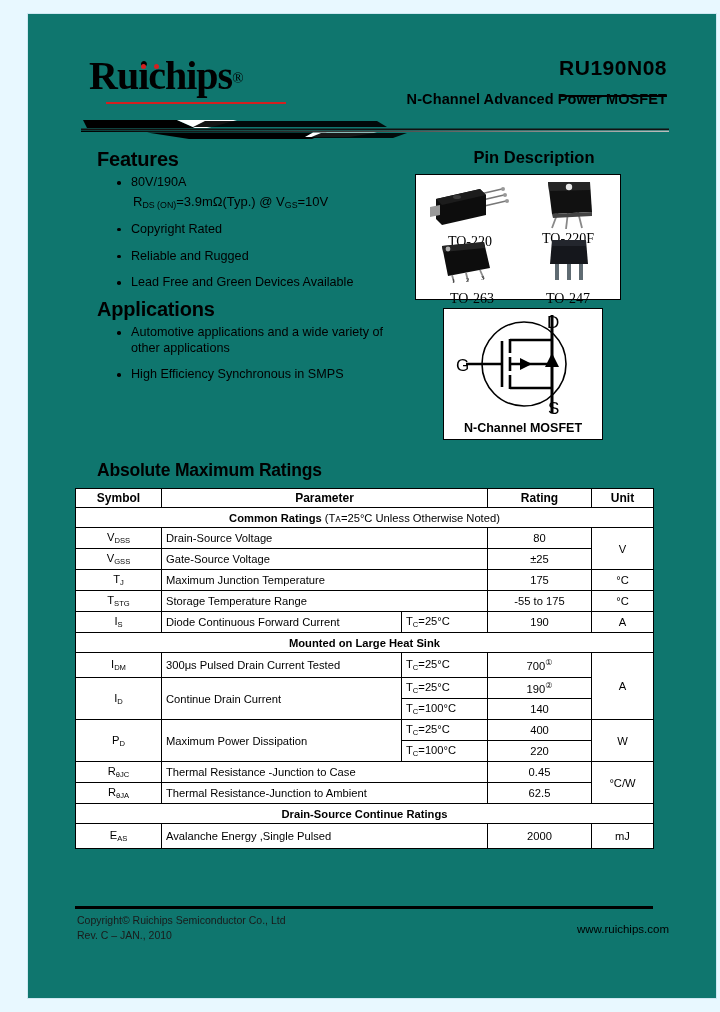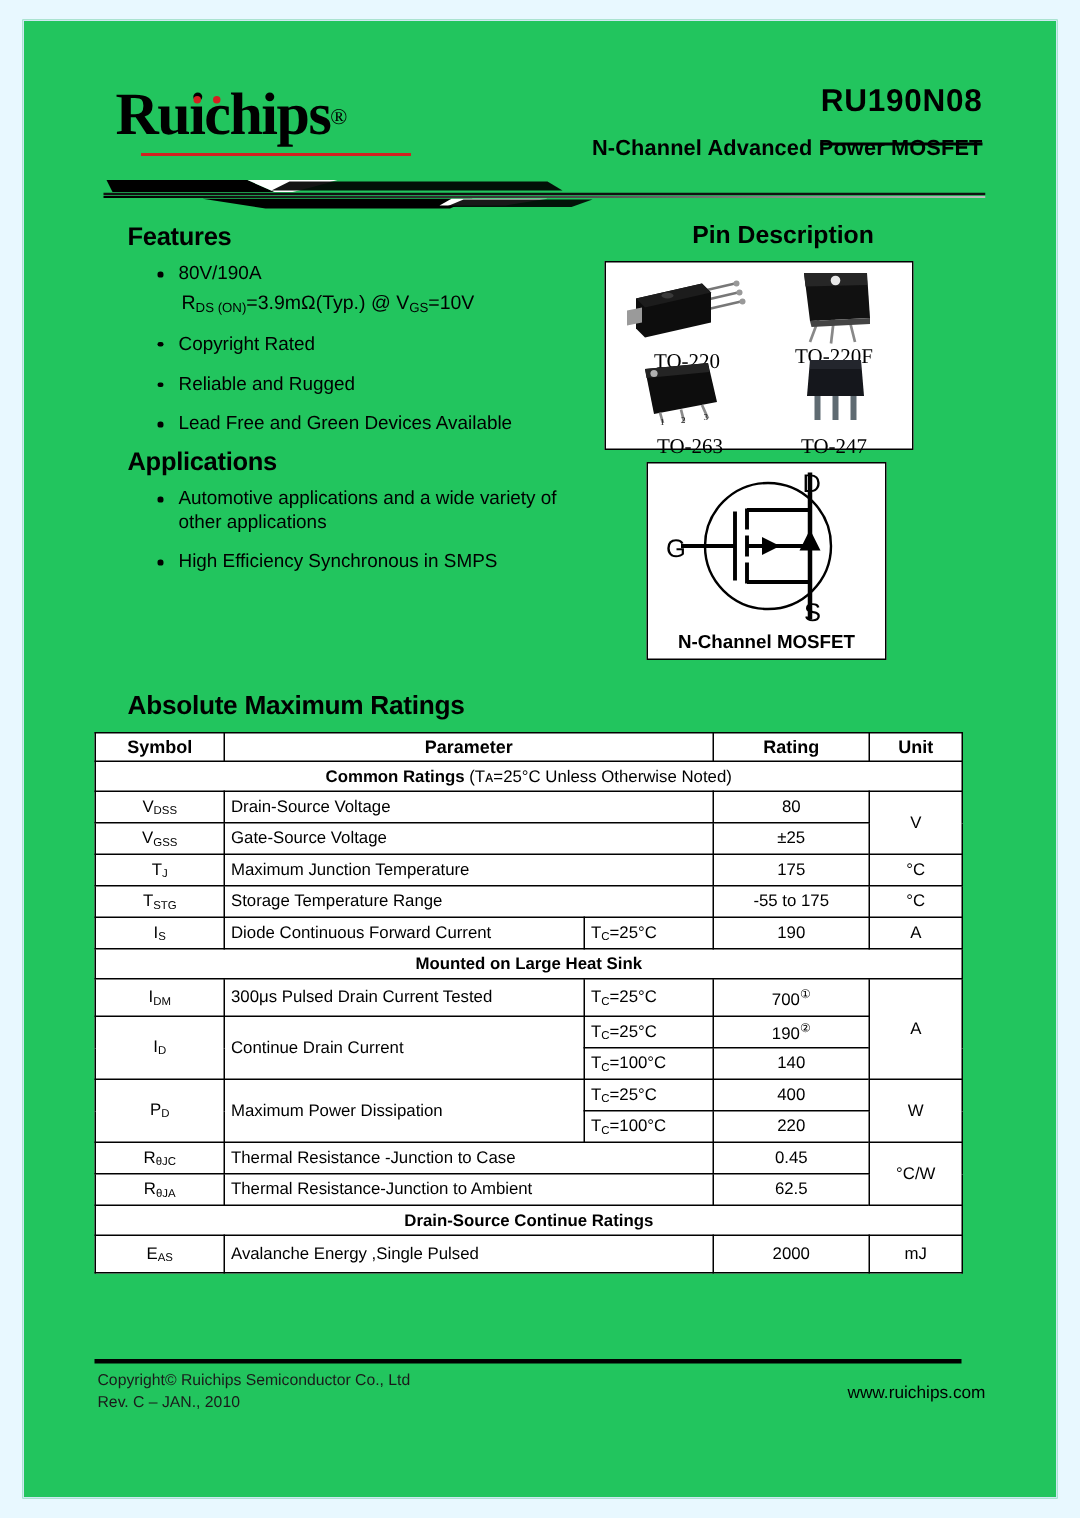--- a/index.html
+++ b/index.html
@@ -9,25 +9,25 @@
   }
   body {
     width: 720px;
     height: 1012px;
     font-family: "Liberation Sans", sans-serif;
     position: relative;
     overflow: hidden;
   }
   .page {
     position: absolute;
-    left: 15px;
+    left: 27px;
     top: 13px;
     width: 690px;
     height: 986px;
-    background: #22c55e;
+    background: #0f766e;
     border: 1px solid #cfe8f2;
     box-sizing: border-box;
   }
   .sheet {
     position: absolute;
     left: 45px;
     top: 30px;
     width: 600px;
     height: 900px;
   }
@@ -110,21 +110,21 @@
   .swoosh {
     position: absolute;
     left: 4px;
     top: 74px;
     width: 592px;
     height: 22px;
   }
 
   
   .section-h {
-    font-size: 17px;
+    font-size: 20px;
     font-weight: bold;
     color: #000;
     letter-spacing: -0.2px;
   }
   #features-heading { position: absolute; left: 24px; top: 104px; }
   #applications-heading { position: absolute; left: 24px; top: 254px; }
   #amr-heading {
     position: absolute; left: 24px; top: 416px;
     font-size: 17.5px;
   }

